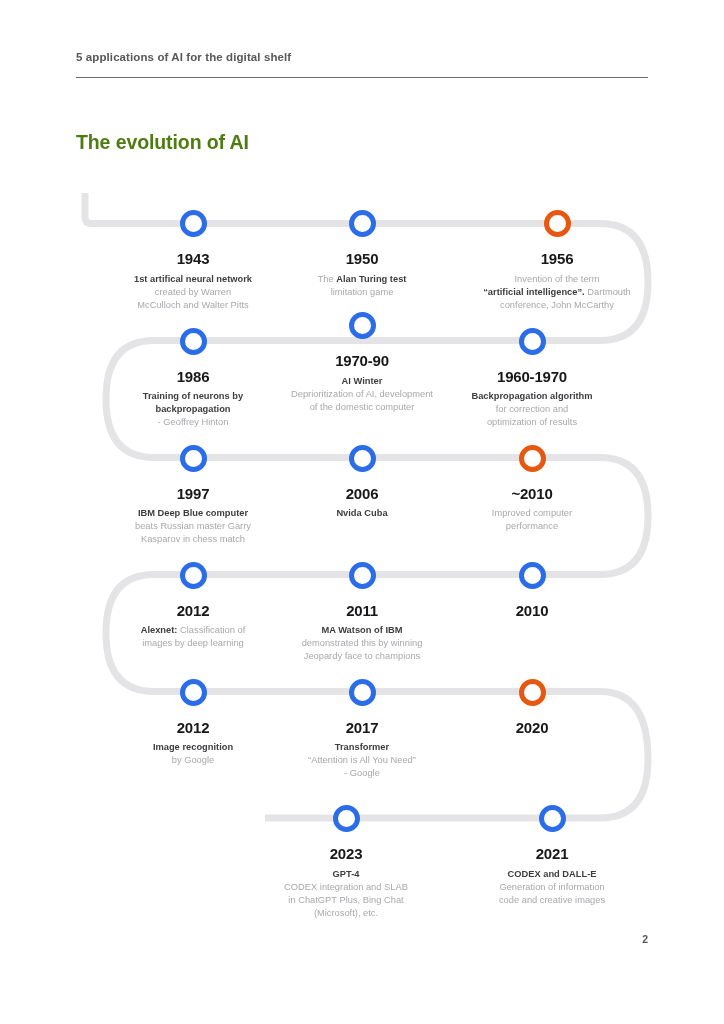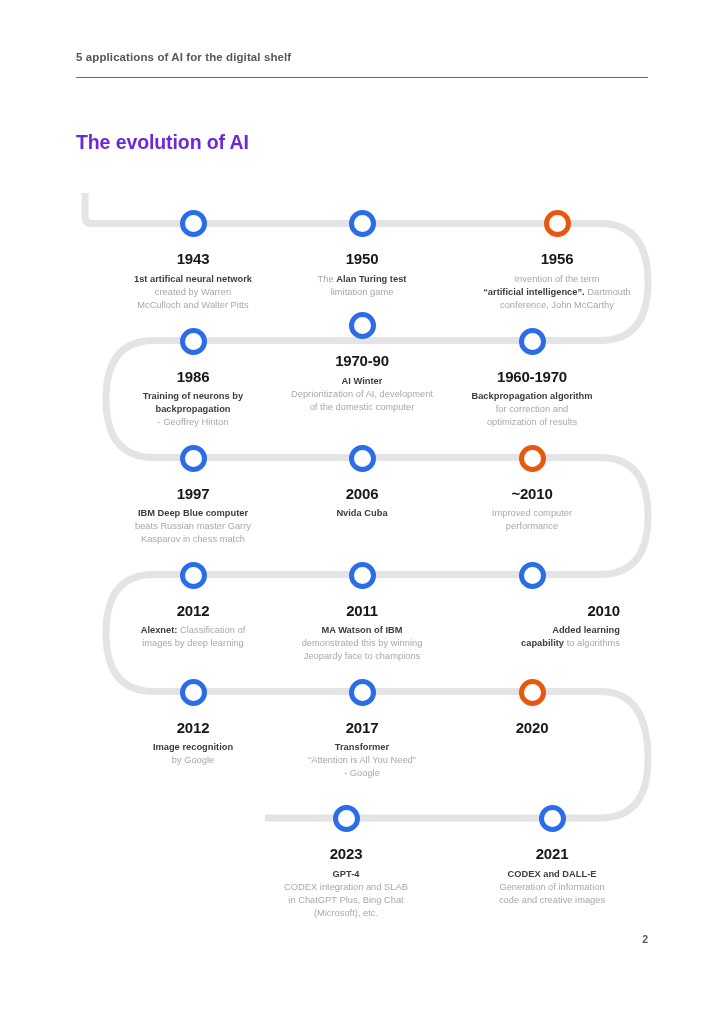--- a/index.html
+++ b/index.html
@@ -19,21 +19,21 @@
   #header-title {
     font-size:11.5px; font-weight:bold; color:#58585a;
     letter-spacing:0.1px; line-height:1.3;
   }
   #header-rule {
     margin-top:12px; height:1px; background:#6a6a6c; width:572px;
   }
 
   #page-title {
     position:absolute; left:76px; top:131px;
-    font-size:19.5px; font-weight:bold; color:#6d28d9;
+    font-size:19.5px; font-weight:bold; color:#4d7c0f;
     letter-spacing:-0.1px;
   }
 
   
   #timeline {
     position:absolute; left:0; top:0; width:724px; height:930px;margin-top:12px;
   }
   #track-svg {
     position:absolute; left:0; top:0; width:724px; height:930px;
     pointer-events:none;
@@ -201,27 +201,23 @@
       </div>
       <div class="node" style="left: 362px; top: 549.5px;">
         <div class="dot"></div>
         <div class="year">2011</div>
         <div class="desc">
           <div><b>MA Watson of IBM</b></div>
           <div><span>demonstrated this by winning</span></div>
           <div><span>Jeopardy face to champions</span></div>
         </div>
       </div>
-      <div class="node" style="left: 532px; top: 549.5px; text-align: right;">
+      <div class="node" style="left: 532px; top: 549.5px;">
         <div class="dot"></div>
         <div class="year">2010</div>
-        <div class="desc">
-          <div><b>Added learning</b></div>
-          <div><b>capability</b><span> to algorithms</span></div>
-        </div>
       </div>
       <div class="node" style="left: 193px; top: 666.5px;">
         <div class="dot"></div>
         <div class="year">2012</div>
         <div class="desc">
           <div><b>Image recognition</b></div>
           <div><span>by Google</span></div>
         </div>
       </div>
       <div class="node" style="left: 362px; top: 666.5px;">

